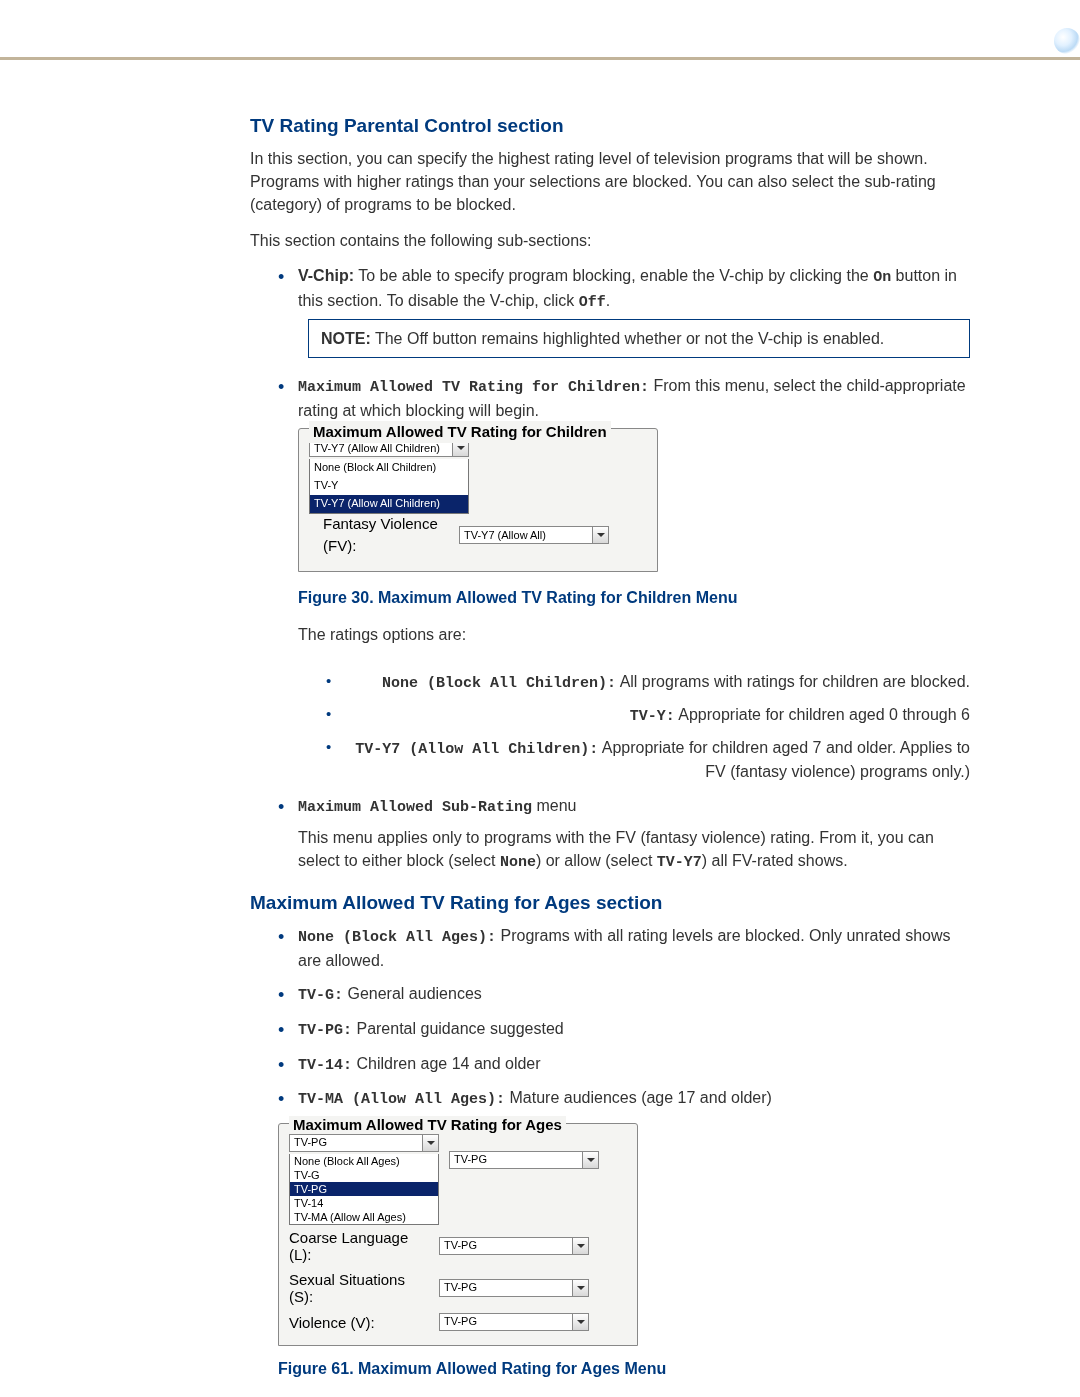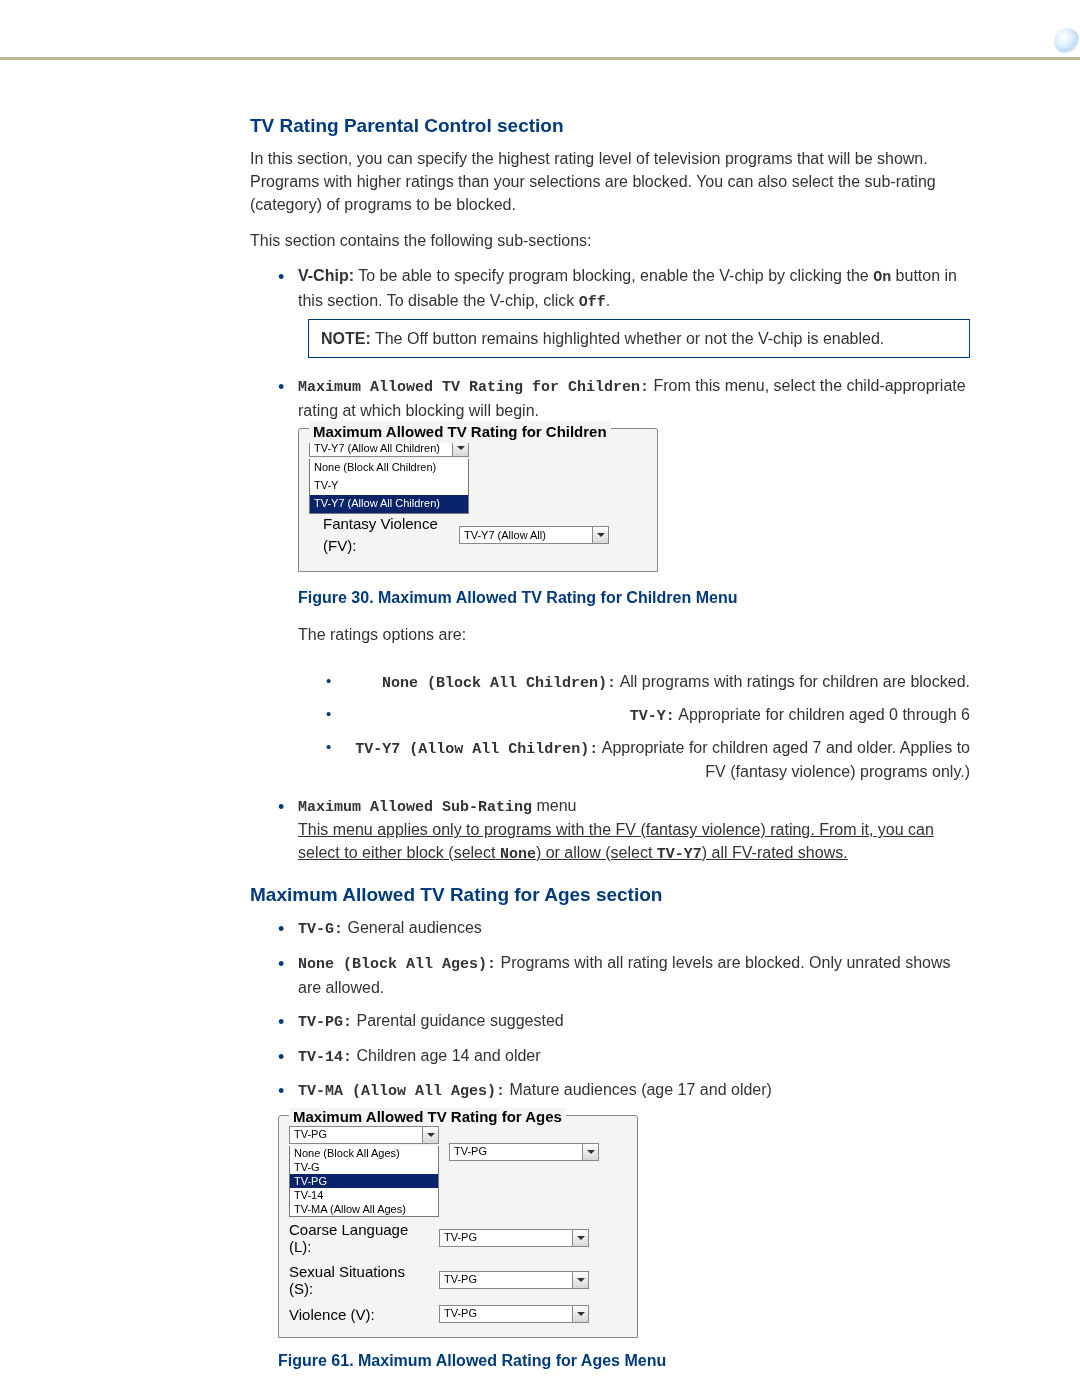--- a/index.html
+++ b/index.html
@@ -225,31 +225,31 @@
           <span class="mono">TV-Y:</span><span>  Appropriate for children aged 0 through 6</span>
         </li>
         <li>
           <span class="mono">TV-Y7 (Allow All Children):</span><span> Appropriate for children aged 7 and older. Applies to FV (fantasy violence)  programs only.)</span>
         </li>
       </ul>
     </li>
 
     <li>
       <span class="mono">Maximum Allowed Sub-Rating</span><span> menu</span>
-      <p style="text-decoration:underline;">
+      <p style="margin-top:8px;">
         <span>This menu applies only to programs with the FV (fantasy violence) rating. From it, you can select to either block (select </span><span class="mono">None</span><span>) or allow (select </span><span class="mono">TV-Y7</span><span>) all FV-rated shows.</span>
       </p>
     </li>
   </ul>
 
   <h3 class="section" style="margin-top:18px;">Maximum Allowed TV Rating for Ages section</h3>
 
   <ul class="bullets">
+    <li><span class="mono">None (Block All Ages):</span><span> Programs with all rating levels are blocked. Only unrated shows are allowed.</span></li>
     <li><span class="mono">TV-G:</span><span> General audiences</span></li>
-    <li><span class="mono">None (Block All Ages):</span><span> Programs with all rating levels are blocked. Only unrated shows are allowed.</span></li>
     <li><span class="mono">TV-PG:</span><span> Parental guidance suggested</span></li>
     <li><span class="mono">TV-14:</span><span> Children age 14 and older</span></li>
     <li><span class="mono">TV-MA (Allow All Ages):</span><span> Mature audiences (age 17 and older)</span></li>
   </ul>
 
   <div class="figure" style="margin-left:28px; width:360px;">
     <div class="figure-legend">Maximum Allowed TV Rating for Ages</div>
     <div style="width:150px;">
       <div class="win-select">
         <div class="val">TV-PG</div>

